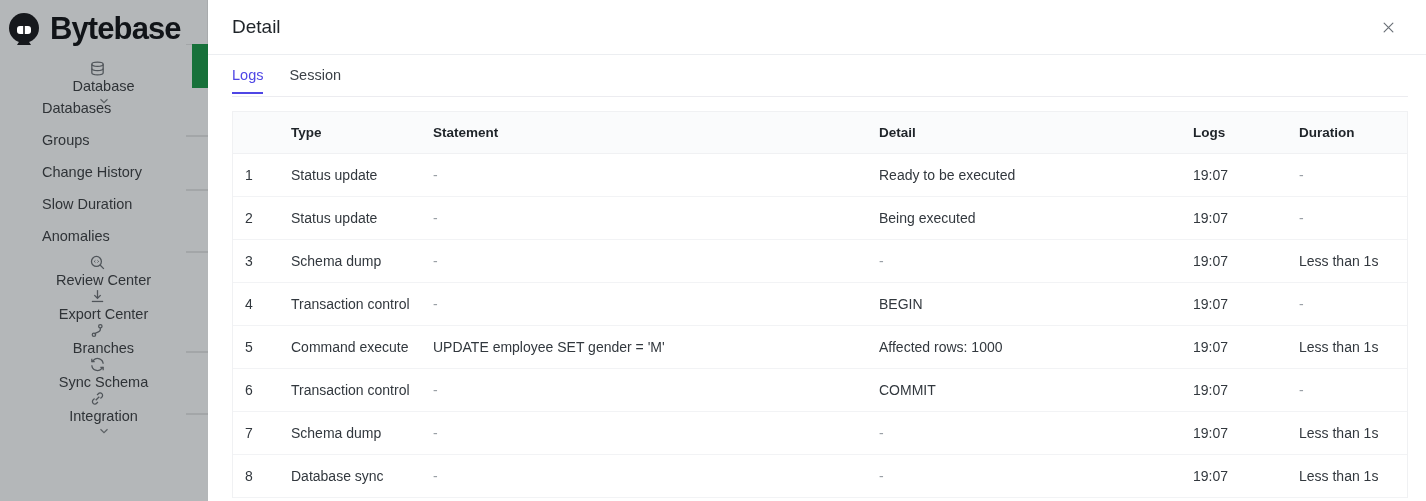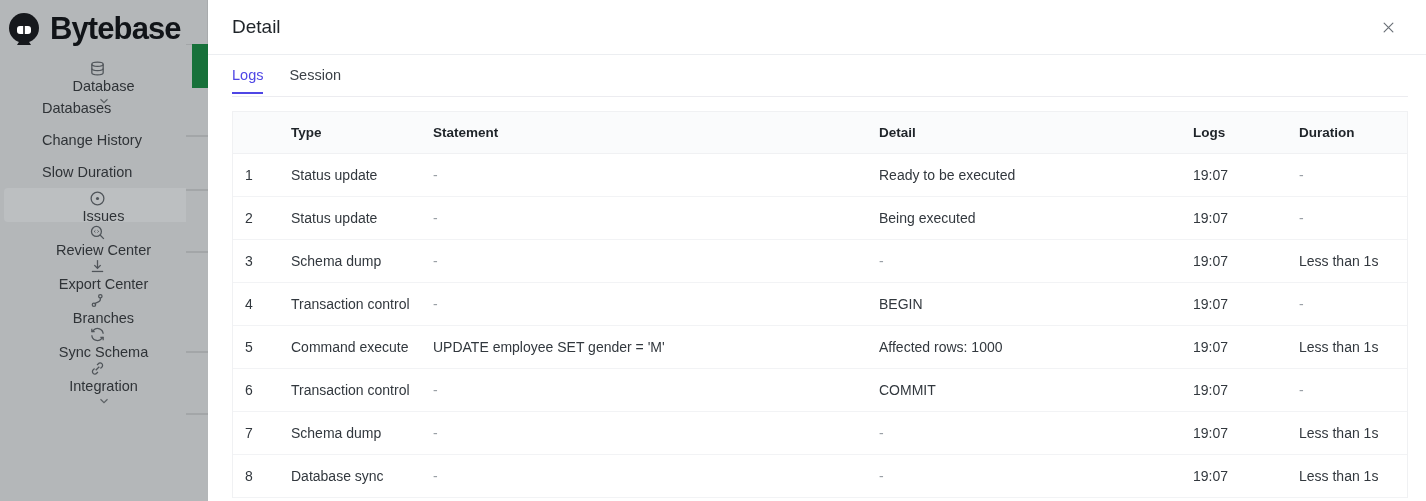--- a/index.html
+++ b/index.html
@@ -207,35 +207,32 @@
           <svg viewBox="0 0 24 24" fill="none" stroke="currentColor" stroke-width="2">
               <path d="M6 9l6 6 6-6"></path>
             </svg>
         </span>
       </div>
 
       <div class="nav-sub">
         <span>Databases</span>
       </div>
       <div class="nav-sub">
+        <span>Groups</span>
+      </div>
+      <div class="nav-sub">
         <span>Change History</span>
       </div>
       <div class="nav-sub">
         <span>Slow Duration</span>
       </div>
-
-      <div class="nav-item active">
-        <span class="nav-icon">
-          <svg viewBox="0 0 24 24" fill="none" stroke="currentColor" stroke-width="1.8">
-            <circle cx="12" cy="12" r="9"></circle>
-              <circle cx="12" cy="12" r="2.2" fill="currentColor" stroke="none"></circle>
-          </svg>
-        </span>
-        <span class="nav-label">Issues</span>
-      </div>
+      <div class="nav-sub">
+        <span>Anomalies</span>
+      </div>
+
 
       <div class="nav-item">
         <span class="nav-icon">
           <svg viewBox="0 0 24 24" fill="none" stroke="currentColor" stroke-width="1.8">
             <circle cx="10.5" cy="10.5" r="7"></circle>
               <path d="M15.6 15.6L21 21"></path>
             <path d="M9 9l-1.6 1.5L9 12M12 9l1.6 1.5L12 12" stroke-width="1.4"></path>
           </svg>
         </span>
         <span class="nav-label">Review Center</span>

